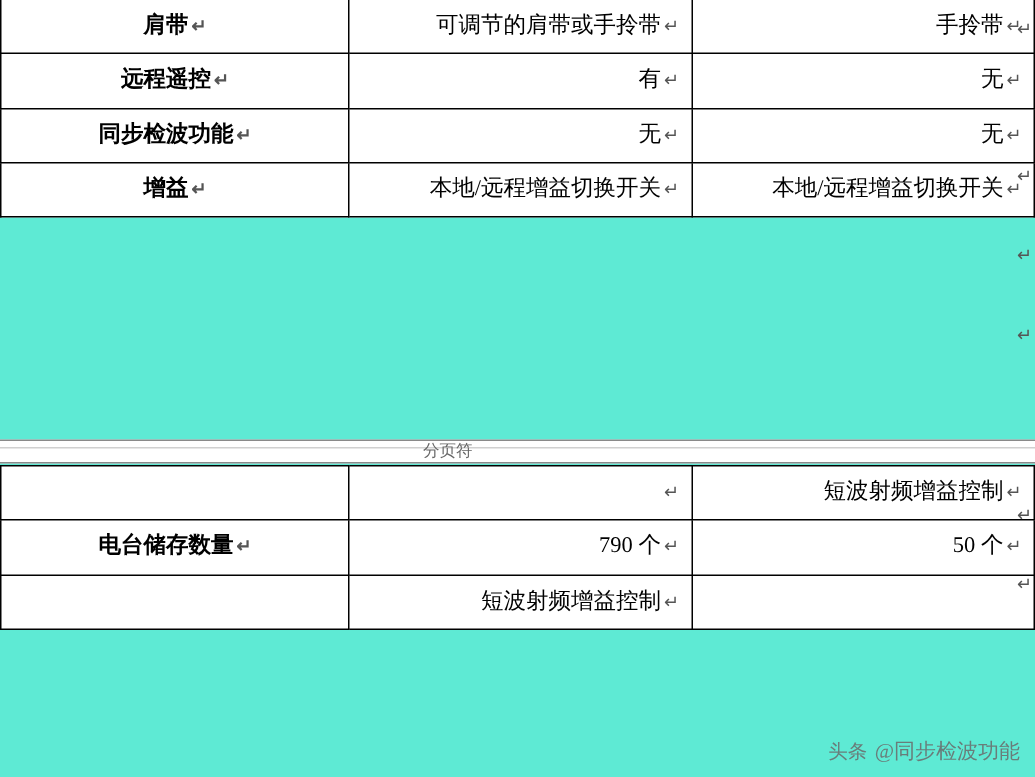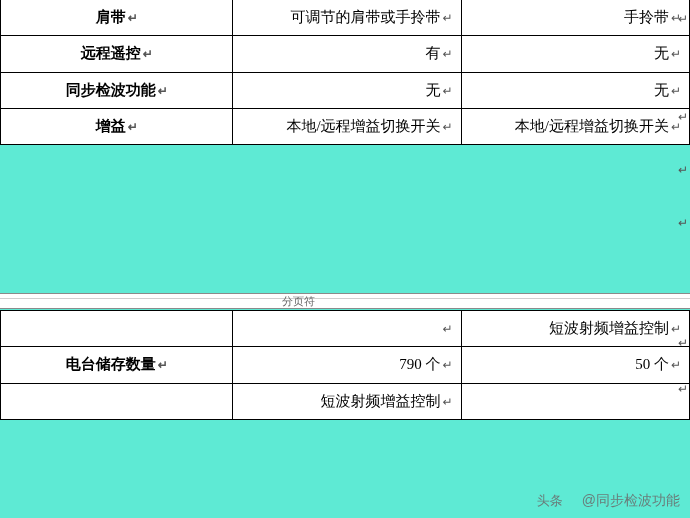--- a/index.html
+++ b/index.html
@@ -118,22 +118,22 @@
   .mm5 { top: 336px; }
   .mm6 { top: 382px; }
 
   
   .watermark {
     position: absolute;
     right: 10px;
     bottom: 8px;
     display: flex;
     align-items: center;
-    gap: 19px;
-    font-family: Liberation Sans, sans-serif;
+    gap: 5px;
+    font-family: Liberation Serif, serif;
     font-size: 14px;
     color: #6b6b6b;
     opacity: 0.85;
     text-align: center;
   }
   .watermark .wm-logo {
     font-size: 13px;
     color: #6b6b6b;
     letter-spacing: 0px;
   }

